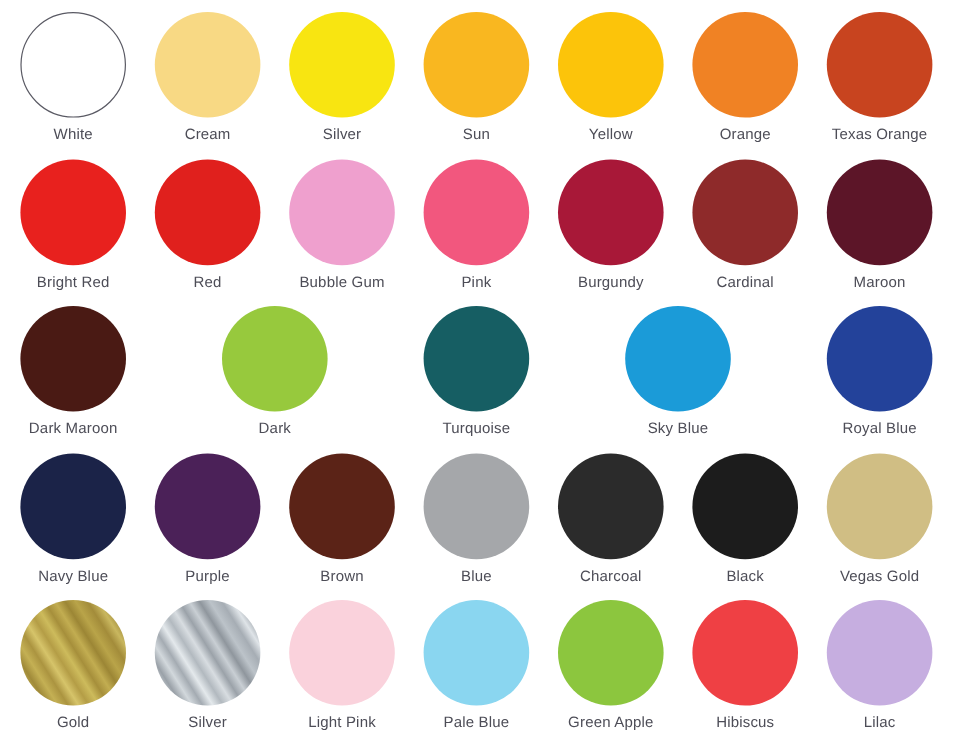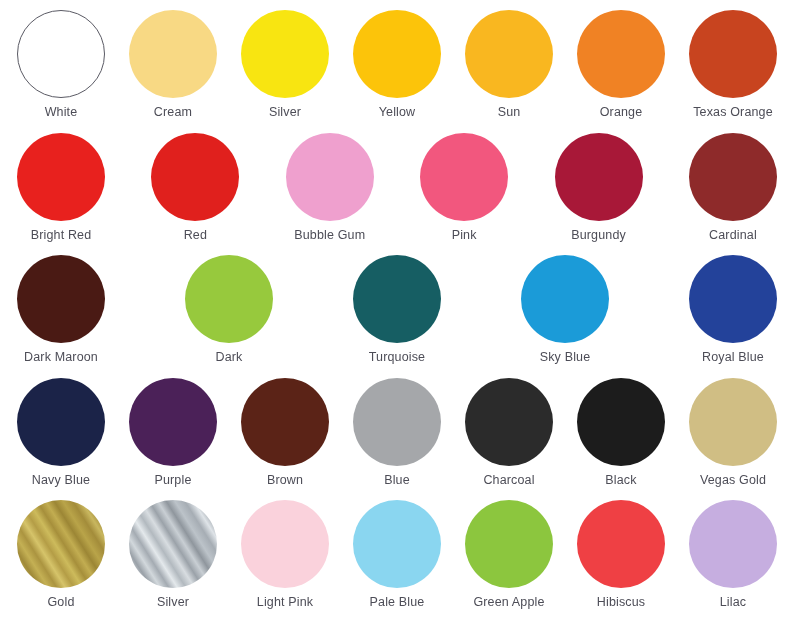--- a/index.html
+++ b/index.html
@@ -67,28 +67,28 @@
       </div>
       <div class="swatch-cell">
         <div class="swatch-disc" style="background: rgb(248, 217, 132);"></div>
         <div class="swatch-label">Cream</div>
       </div>
       <div class="swatch-cell">
         <div class="swatch-disc" style="background: rgb(248, 229, 17);"></div>
         <div class="swatch-label">Silver</div>
       </div>
       <div class="swatch-cell">
+        <div class="swatch-disc" style="background: rgb(249, 183, 32);"></div>
+        <div class="swatch-label">Sun</div>
+      </div>
+      <div class="swatch-cell">
         <div class="swatch-disc" style="background: rgb(252, 196, 10);"></div>
         <div class="swatch-label">Yellow</div>
       </div>
       <div class="swatch-cell">
-        <div class="swatch-disc" style="background: rgb(249, 183, 32);"></div>
-        <div class="swatch-label">Sun</div>
-      </div>
-      <div class="swatch-cell">
         <div class="swatch-disc" style="background: rgb(240, 130, 36);"></div>
         <div class="swatch-label">Orange</div>
       </div>
       <div class="swatch-cell">
         <div class="swatch-disc" style="background: rgb(200, 68, 31);"></div>
         <div class="swatch-label">Texas Orange</div>
       </div>
     </div>
     <div class="swatch-row">
       <div class="swatch-cell">
@@ -107,20 +107,24 @@
         <div class="swatch-disc" style="background: rgb(242, 87, 126);"></div>
         <div class="swatch-label">Pink</div>
       </div>
       <div class="swatch-cell">
         <div class="swatch-disc" style="background: rgb(168, 24, 56);"></div>
         <div class="swatch-label">Burgundy</div>
       </div>
       <div class="swatch-cell">
         <div class="swatch-disc" style="background: rgb(142, 42, 42);"></div>
         <div class="swatch-label">Cardinal</div>
+      </div>
+      <div class="swatch-cell">
+        <div class="swatch-disc" style="background: rgb(92, 21, 40);"></div>
+        <div class="swatch-label">Maroon</div>
       </div>
     </div>
     <div class="swatch-row">
       <div class="swatch-cell">
         <div class="swatch-disc" style="background: rgb(74, 26, 20);"></div>
         <div class="swatch-label">Dark Maroon</div>
       </div>
       <div class="swatch-cell">
         <div class="swatch-disc" style="background: rgb(151, 201, 61);"></div>
         <div class="swatch-label">Dark</div>

